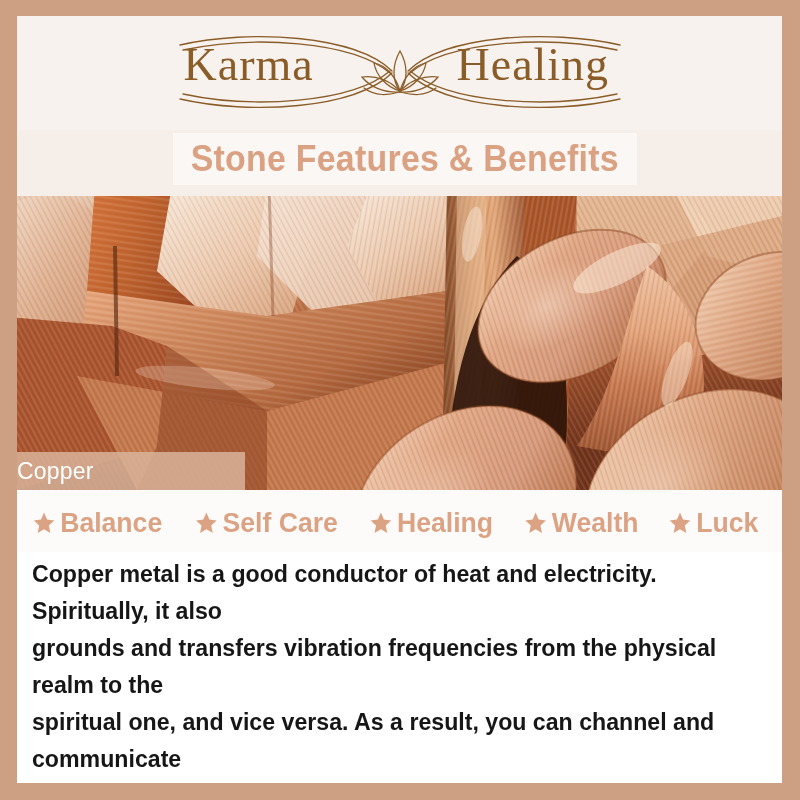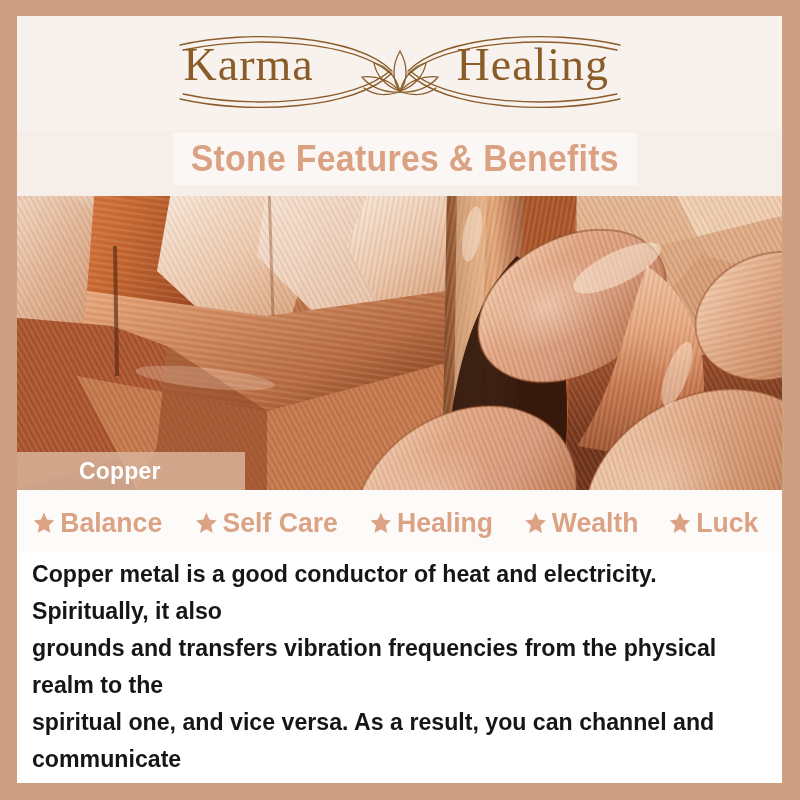--- a/index.html
+++ b/index.html
@@ -75,24 +75,23 @@
   .photo svg{display:block;width:100%;height:100%;}
 
   .photo-caption{
     position:absolute;left:0;bottom:0px;
     width:228px;height:38px;
     background:rgba(216,178,152,.86);
     display:flex;align-items:center;
   }
   .photo-caption span{
     color:#ffffff;
-    font-weight:700;
+    font-weight:400;
     font-size:23px;
     letter-spacing:.2px;
-    margin-left:62px;
   }
 
   
   .benefits{
     position:absolute;left:0;top:474px;width:100%;height:66px;
     background:#fdfbfa;
     display:flex;align-items:center;justify-content:center;
     gap:16px;
   }
   .benefit{

